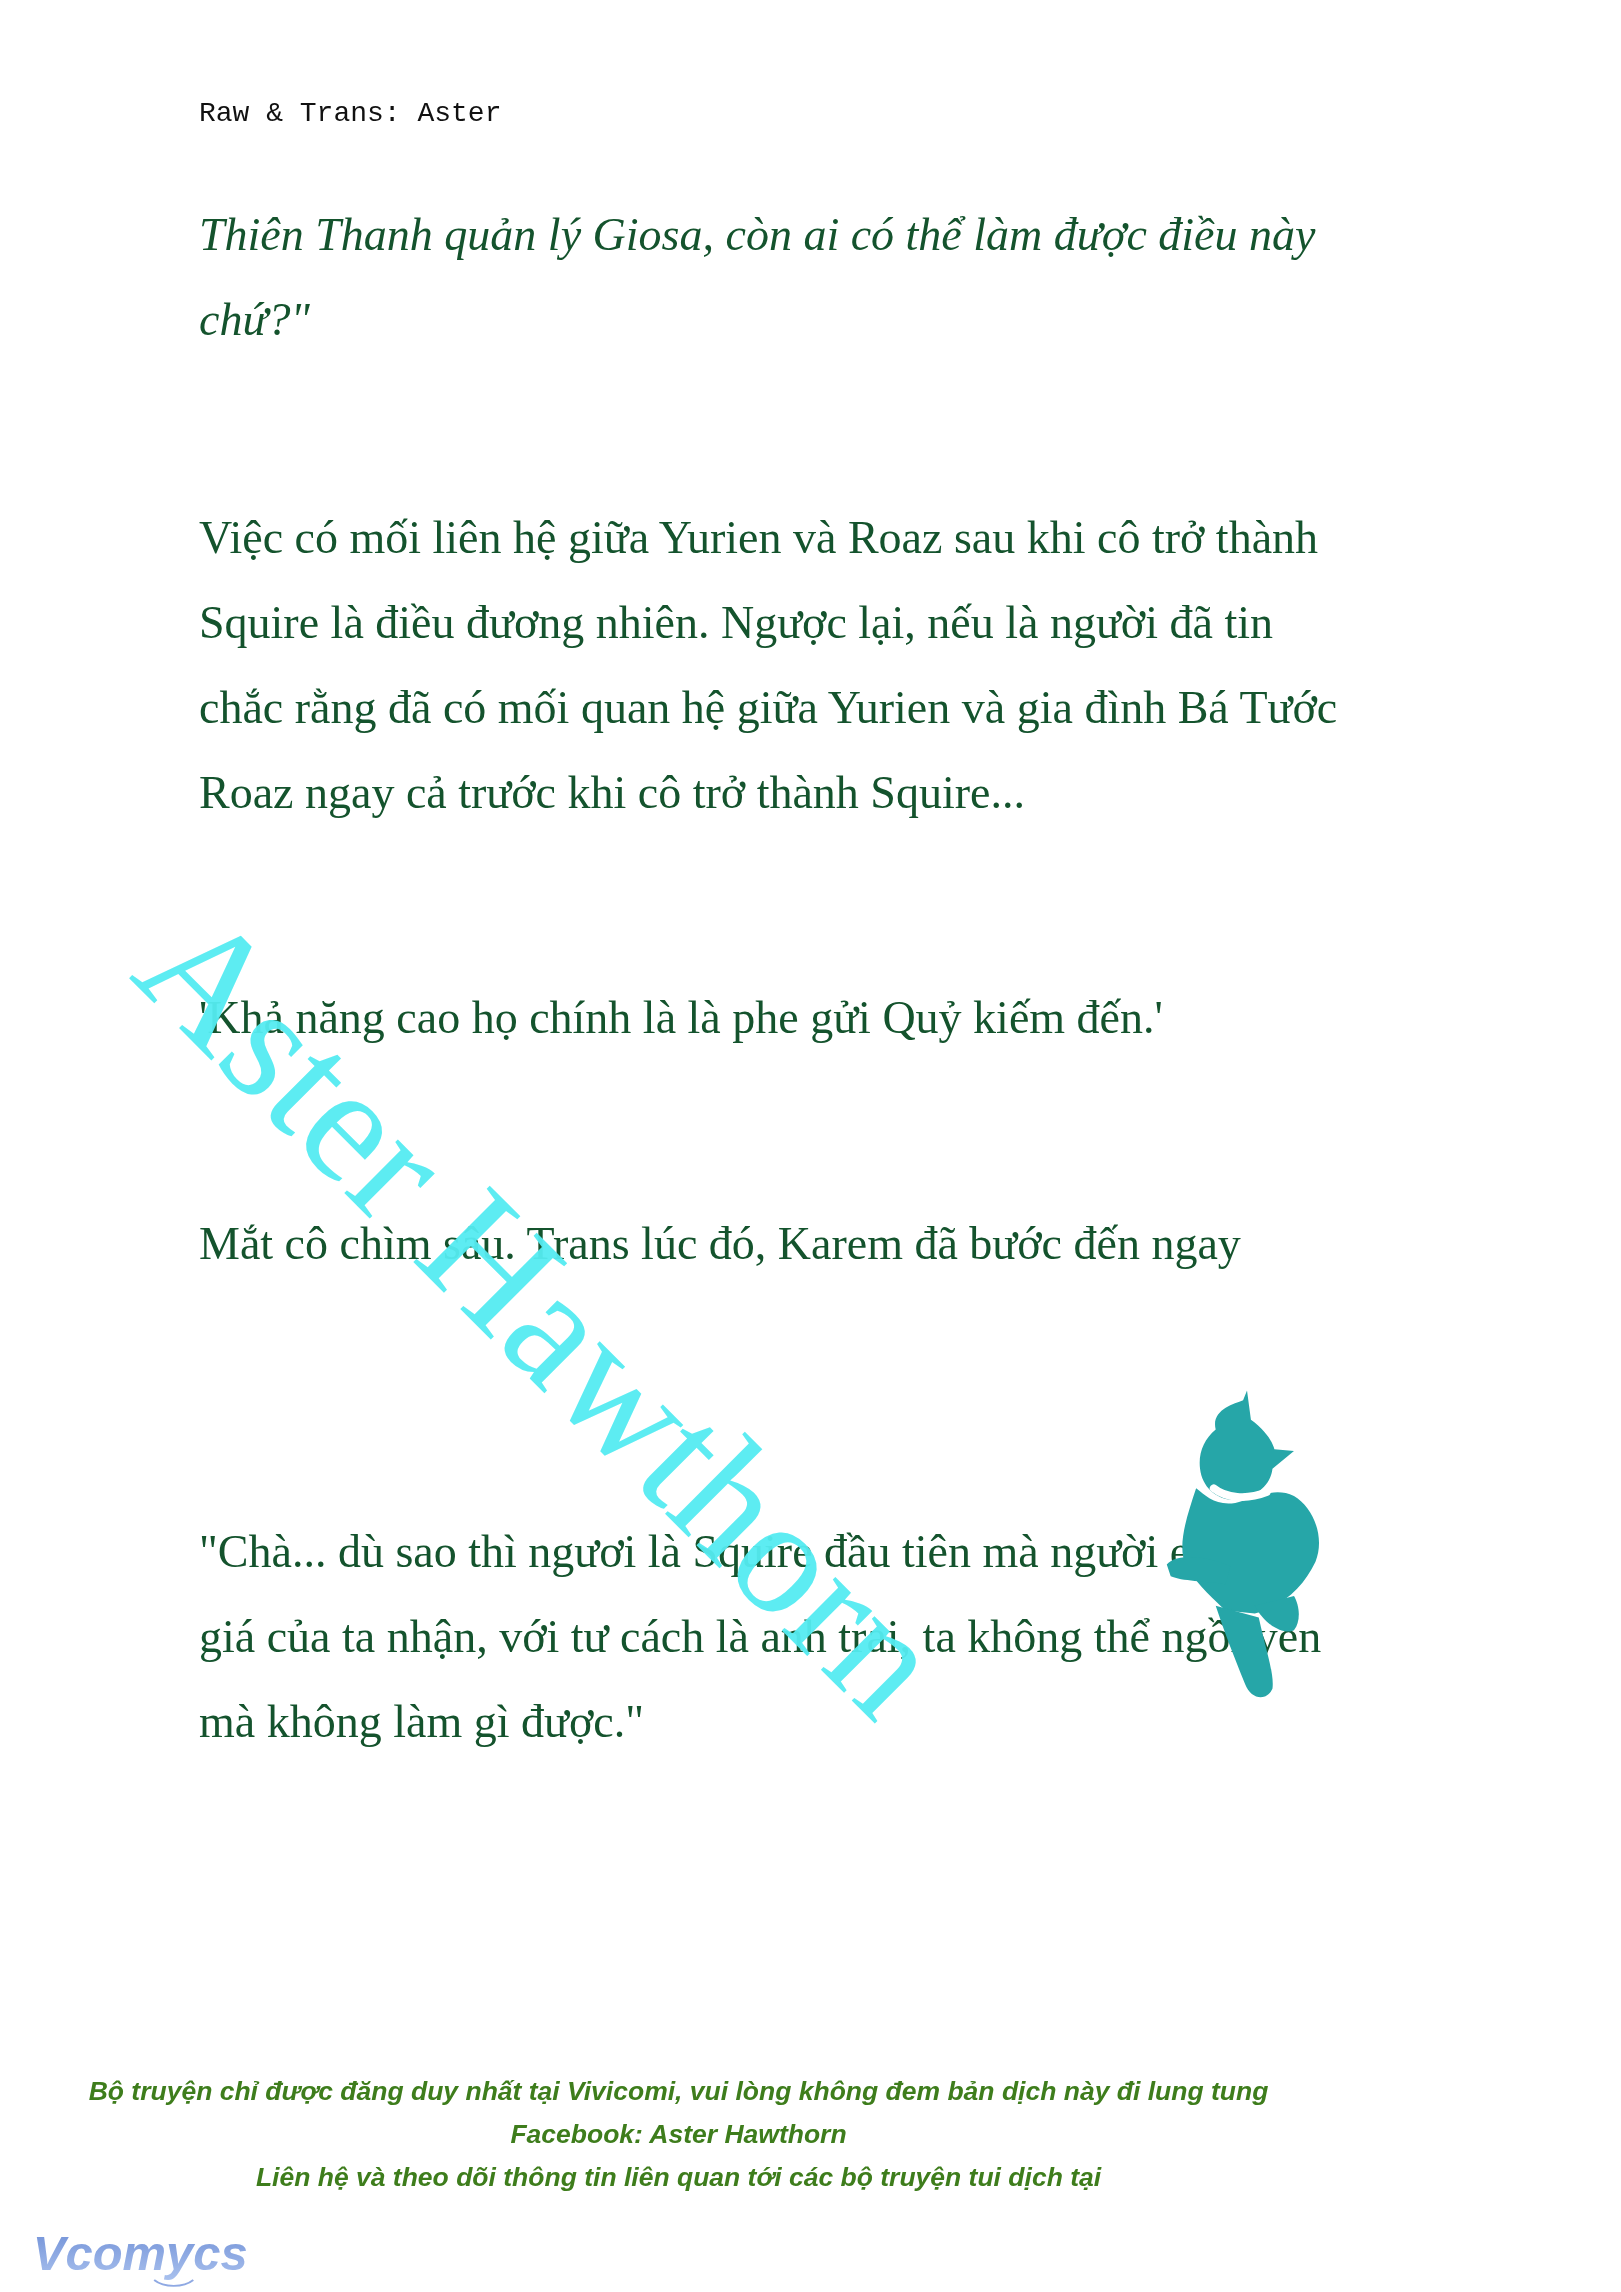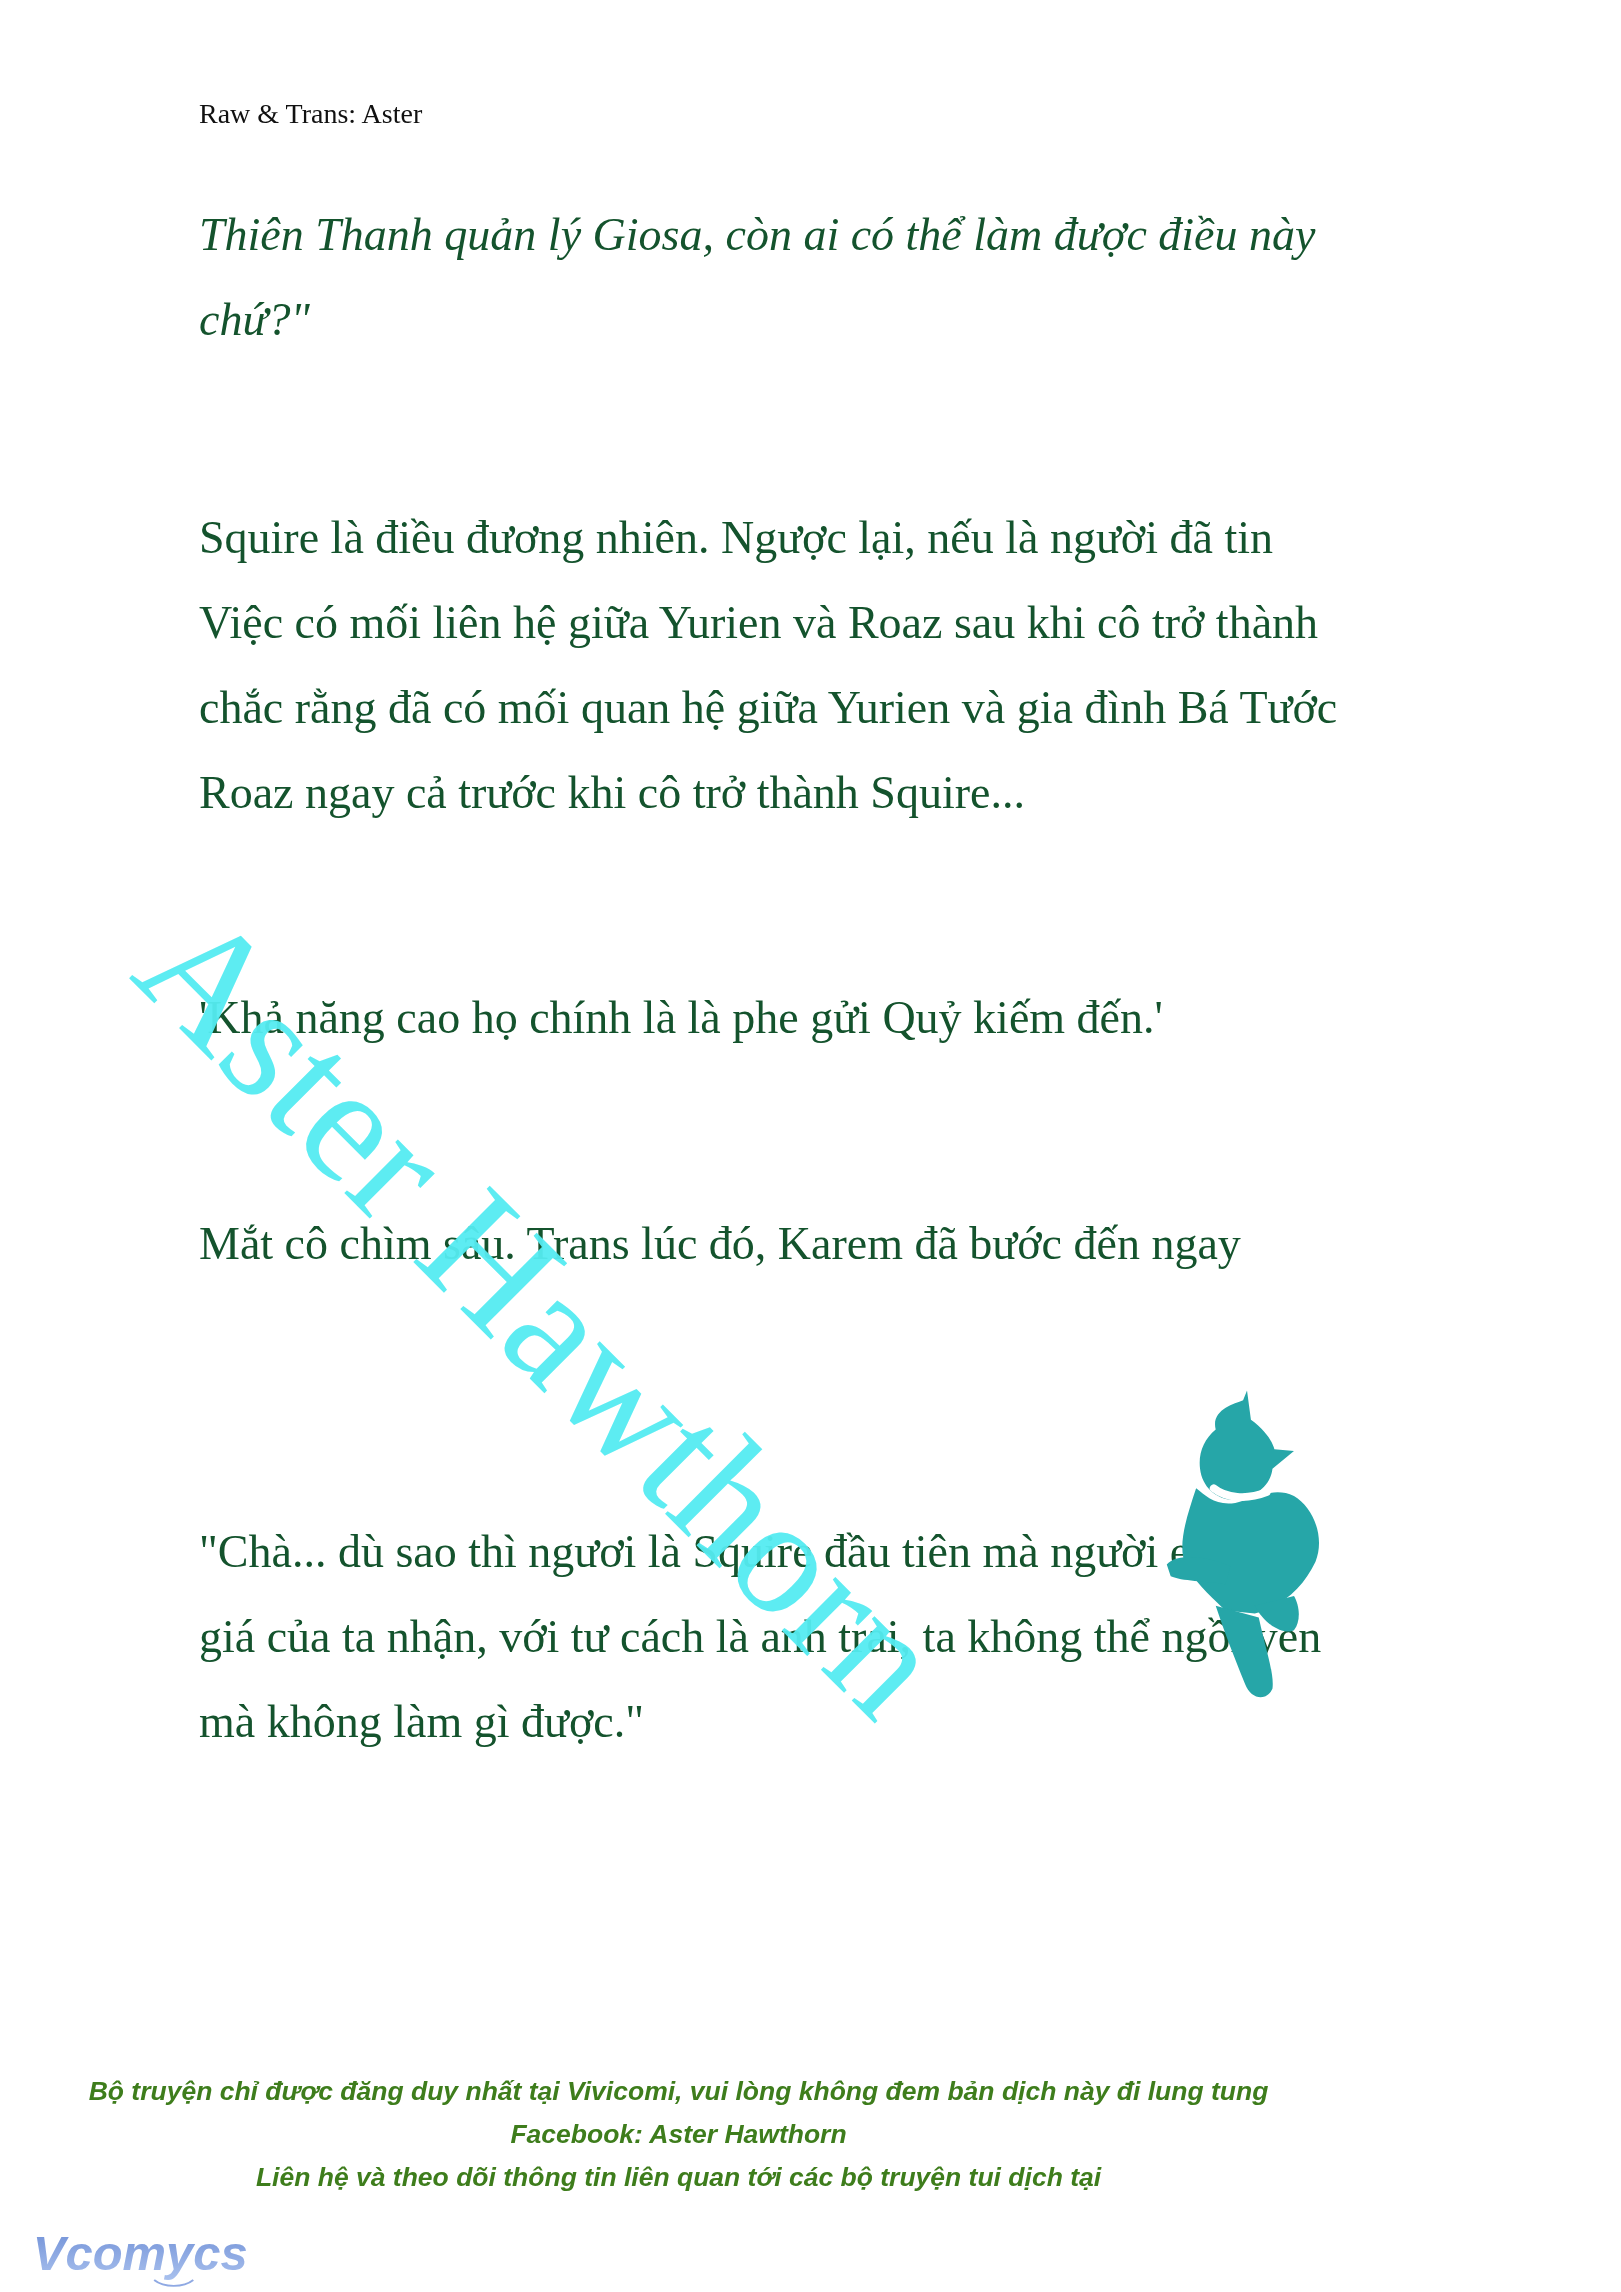--- a/index.html
+++ b/index.html
@@ -1,19 +1,19 @@
 <!DOCTYPE html>
 <html><head>
 <meta charset="utf-8">
 <style>
   html, body { margin: 0; padding: 0; background: #ffffff; }
   body { width: 1621px; height: 2293px; position: relative; overflow: hidden; }
   .header-credit {
     position: absolute; left: 199px; top: 98px;
-    font-family: Liberation Serif, serif; font-size: 28px; color: #111;
+    font-family: Liberation Mono, monospace; font-size: 28px; color: #111;
   }
   .para {
     position: absolute; left: 199px;
     font-family: "Liberation Serif", serif; font-size: 46px; color: #14532d;
     line-height: 85px; white-space: nowrap;
   }
   .para .line { display: block; }
   .italic { font-style: italic; }
   .watermark {
     position: absolute; left: 167px; top: 843px;
@@ -35,22 +35,22 @@
 <body>
 
 <div class="header-credit">Raw &amp; Trans: Aster</div>
 
 <div class="para italic" style="top:192px;">
   <span class="line">Thiên Thanh quản lý Giosa, còn ai có thể làm được điều này</span>
   <span class="line">chứ?"</span>
 </div>
 
 <div class="para" style="top:495px;">
+  <span class="line">Việc có mối liên hệ giữa Yurien và Roaz sau khi cô trở thành</span>
   <span class="line">Squire là điều đương nhiên. Ngược lại, nếu là người đã tin</span>
-  <span class="line">Việc có mối liên hệ giữa Yurien và Roaz sau khi cô trở thành</span>
   <span class="line">chắc rằng đã có mối quan hệ giữa Yurien và gia đình Bá Tước</span>
   <span class="line">Roaz ngay cả trước khi cô trở thành Squire...</span>
 </div>
 
 <div class="para" style="top:975px;">
   <span class="line">'Khả năng cao họ chính là là phe gửi Quỷ kiếm đến.'</span>
 </div>
 
 <div class="para" style="top:1201px;">
   <span class="line">Mắt cô chìm sâu. Trans lúc đó, Karem đã bước đến ngay</span>

